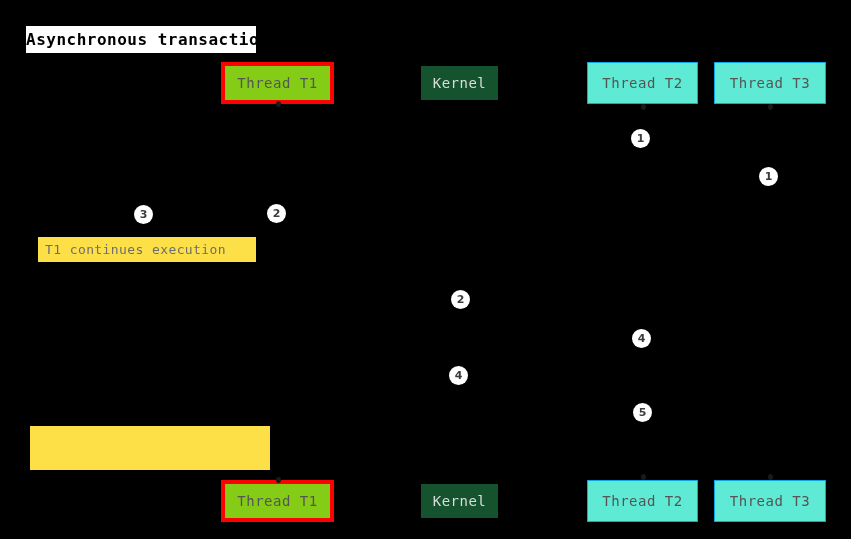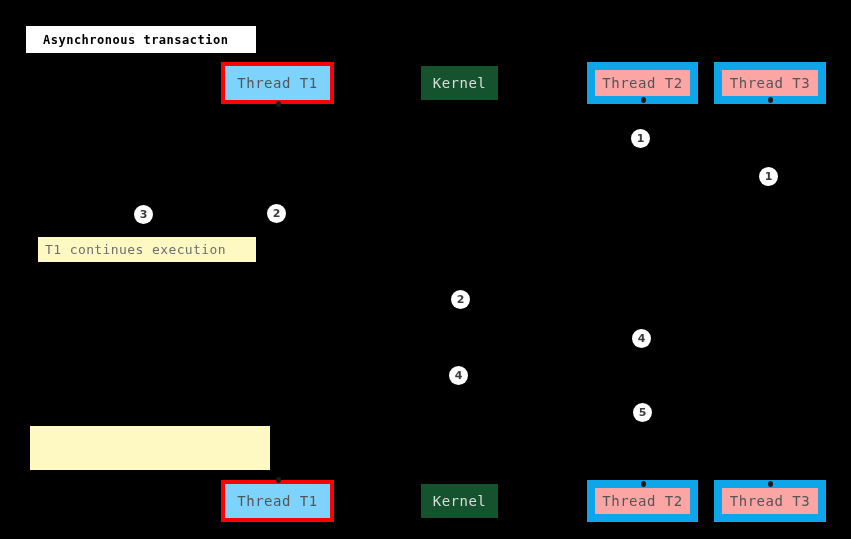--- a/index.html
+++ b/index.html
@@ -17,50 +17,50 @@
     background: #000000;
     overflow: hidden;
   }
 
   
   .title-banner {
     position: absolute;
     background: #ffffff;
     color: #000000;
     font-family: "DejaVu Sans Mono", "Liberation Mono", monospace;
-    font-size: 12px;
+    font-size: 16px;
     font-weight: bold;
     letter-spacing: 0.5px;
     display: flex;
     align-items: center;
-    padding: 0 17px;
+    padding: 0 0;
     white-space: nowrap;
     box-sizing: border-box;
   }
 
   
   .participant {
     position: absolute;
     box-sizing: border-box;
     display: flex;
     align-items: center;
     justify-content: center;
     font-family: "DejaVu Sans Mono", "Liberation Mono", monospace;
     font-size: 14px;
     letter-spacing: 0.5px;
     white-space: nowrap;
   }
   .participant.red {
-    background: #7dd3fc;
+    background: #84cc16;
     border: 4px solid #ff0000;
     color: #555555;
   }
   .participant.blue-outline {
-    background: #fca5a5;
-    border: 8px solid #0ea5e9;
+    background: #5eead4;
+    border: 1px solid #0ea5e9;
     color: #555555;
   }
   .participant.blue-fill {
     background: #14532d;
     border: none;
     color: #dcdcdc;
   }
   
   .participant::after {
     content: "";
@@ -78,21 +78,21 @@
     top: -7px;
   }
   .participant.no-nub::after {
     display: none;
   }
 
   
   .note-box {
     position: absolute;
     box-sizing: border-box;
-    background: #fef9c3;
+    background: #fde047;
     border: 1px solid #000000;
     color: #6e6e6e;
     font-family: "DejaVu Sans Mono", "Liberation Mono", monospace;
     font-size: 13px;
     letter-spacing: 0.4px;
     display: flex;
     align-items: center;
     padding: 0 7px;
     white-space: nowrap;
   }

